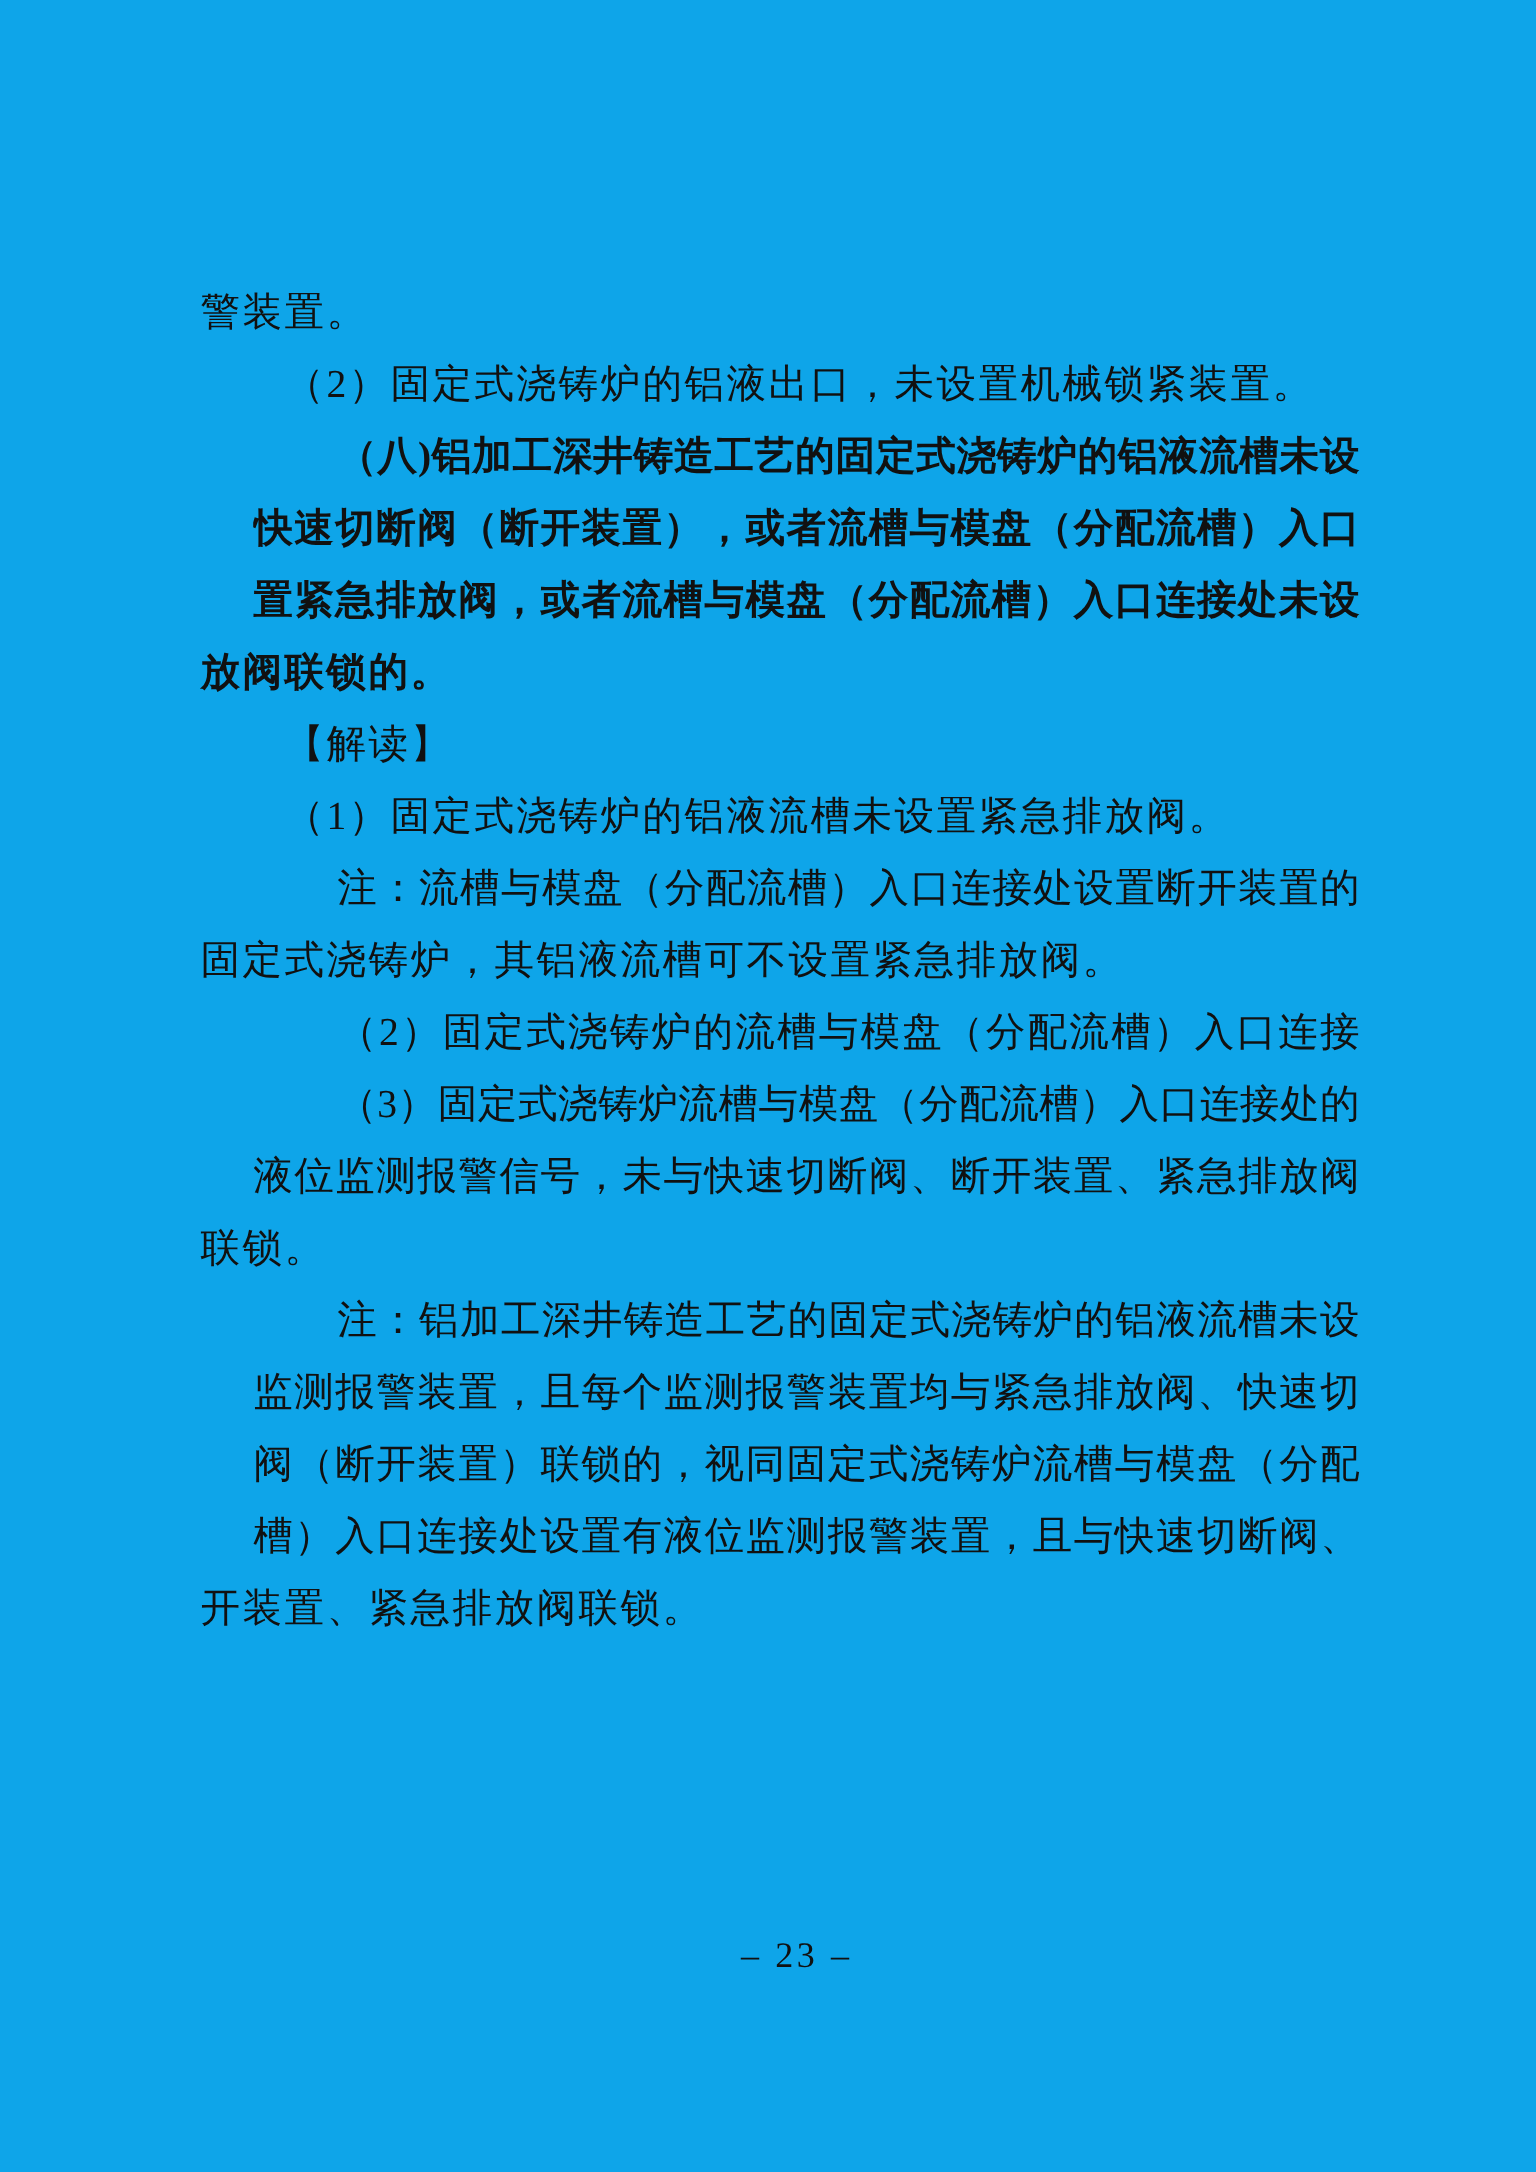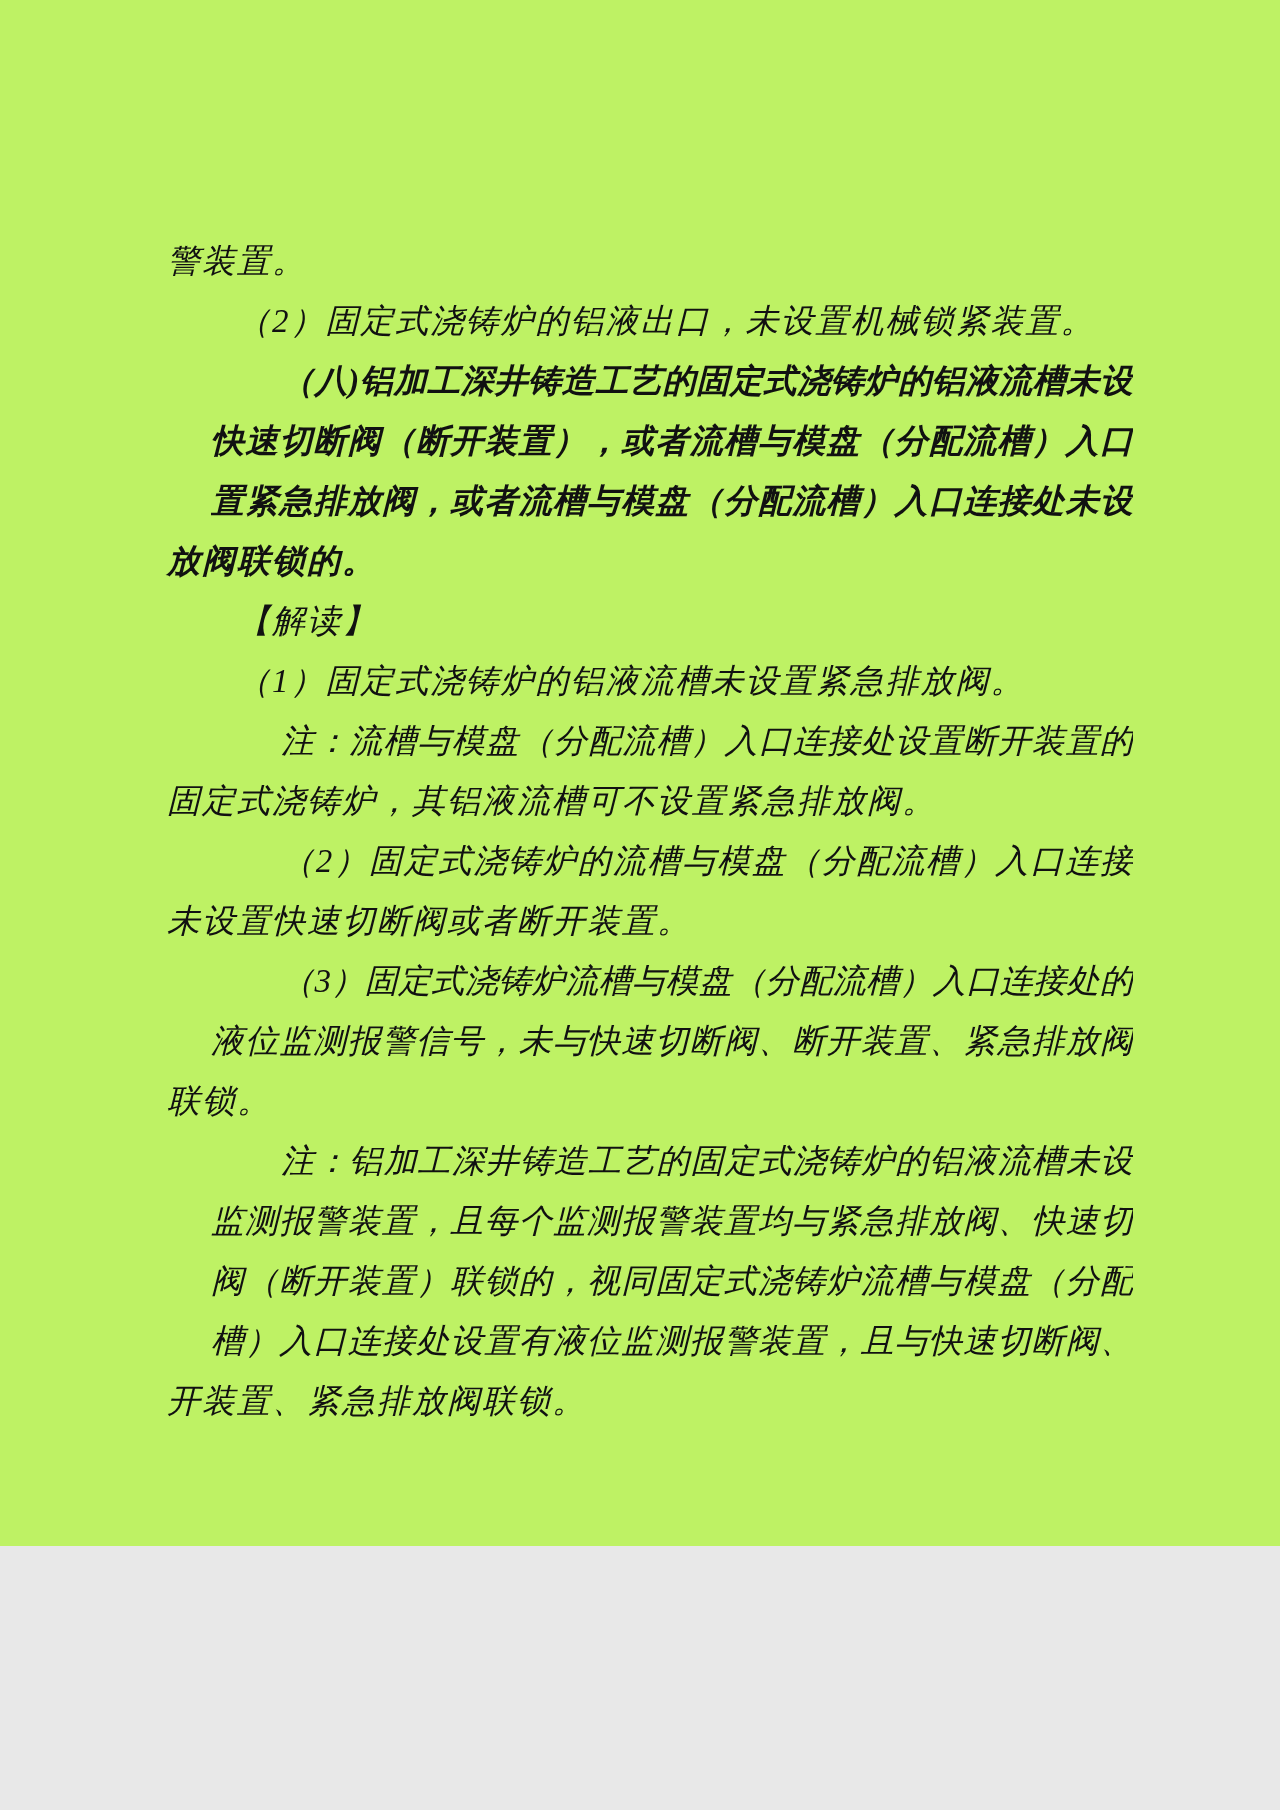--- a/index.html
+++ b/index.html
@@ -3,27 +3,26 @@
 <meta charset="utf-8">
 <style>
   html, body {
     margin: 0;
     padding: 0;
     background: #e8e8e8;
   }
   .page {
     position: relative;
     width: 1280px;
-    height: 1546px;
+    height: 1810px;
     margin: 0 auto;
-    background: #bef264;
+    background: #0ea5e9;
     color: #111111;
     font-family: "Liberation Serif", serif;
     overflow: hidden;
-    font-style: italic;
   }
   .content {
     position: absolute;
     left: 167px;
     top: 231px;
     width: 966px;
   }
   .line {
     height: 60px;
     line-height: 60px;
@@ -75,21 +74,20 @@
       <div class="line indent last">（2）固定式浇铸炉的铝液出口，未设置机械锁紧装置。</div>
       <div class="line bold indent fill">（八)铝加工深井铸造工艺的固定式浇铸炉的铝液流槽未设</div>
       <div class="line bold fill">快速切断阀（断开装置），或者流槽与模盘（分配流槽）入口连</div>
       <div class="line bold fill">置紧急排放阀，或者流槽与模盘（分配流槽）入口连接处未设置</div>
       <div class="line bold last">放阀联锁的。</div>
       <div class="line indent last">【解读】</div>
       <div class="line indent last">（1）固定式浇铸炉的铝液流槽未设置紧急排放阀。</div>
       <div class="line indent fill">注：流槽与模盘（分配流槽）入口连接处设置断开装置的</div>
       <div class="line last">固定式浇铸炉，其铝液流槽可不设置紧急排放阀。</div>
       <div class="line indent fill">（2）固定式浇铸炉的流槽与模盘（分配流槽）入口连接处，</div>
-      <div class="line last">未设置快速切断阀或者断开装置。</div>
       <div class="line indent fill">（3）固定式浇铸炉流槽与模盘（分配流槽）入口连接处的</div>
       <div class="line fill">液位监测报警信号，未与快速切断阀、断开装置、紧急排放阀</div>
       <div class="line last">联锁。</div>
       <div class="line indent fill">注：铝加工深井铸造工艺的固定式浇铸炉的铝液流槽未设</div>
       <div class="line fill">监测报警装置，且每个监测报警装置均与紧急排放阀、快速切断</div>
       <div class="line fill">阀（断开装置）联锁的，视同固定式浇铸炉流槽与模盘（分配流</div>
       <div class="line fill">槽）入口连接处设置有液位监测报警装置，且与快速切断阀、断</div>
       <div class="line last">开装置、紧急排放阀联锁。</div>
     </main>
   <div class="page-number">– 23 –</div>

